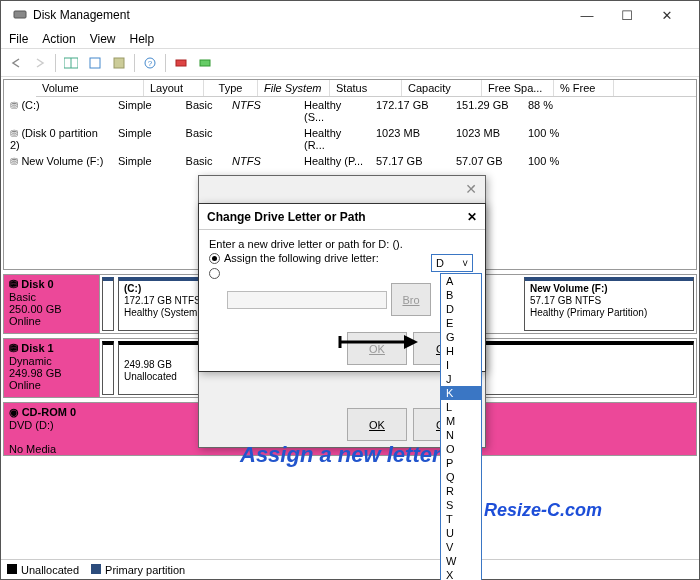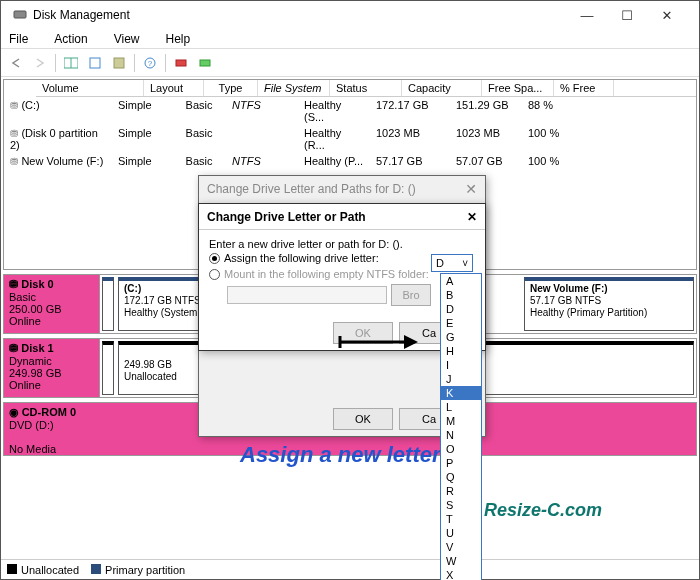--- a/index.html
+++ b/index.html
@@ -2,21 +2,21 @@
 <html><head>
 <meta charset="utf-8">
 <style>
 * { box-sizing: border-box; margin: 0; padding: 0; font-family: 'Segoe UI', Tahoma, sans-serif; }
 body { background: #fff; width: 700px; height: 580px; overflow: hidden; position: relative; }
 .window { width: 700px; height: 580px; border: 1px solid #555; background: #fff; display: flex; flex-direction: column; }
 .titlebar { height: 28px; display: flex; align-items: center; padding: 0 12px; font-size: 12px; color: #000; }
 .titlebar .icon { margin-right: 6px; }
 .titlebar .title { flex: 1; }
 .titlebar .winbtn { width: 40px; height: 28px; display: flex; align-items: center; justify-content: center; font-size: 13px; color: #333; }
-.menubar { height: 20px; display: flex; gap: 26px; padding: 0 8px; font-size: 12px; border-bottom: 1px solid #ddd; align-items: center; }
+.menubar { height: 20px; display: flex; gap: 14px; padding: 0 8px; font-size: 12px; border-bottom: 1px solid #ddd; align-items: center; }
 .toolbar { height: 28px; display: flex; gap: 2px; padding: 2px 4px; border-bottom: 1px solid #ddd; align-items: center; }
 .tb-btn { width: 22px; height: 22px; display: flex; align-items: center; justify-content: center; }
 .tb-sep { width: 1px; height: 18px; background: #ccc; margin: 0 2px; }
 .volumes-list { border: 1px solid #999; margin: 2px; }
 .vl-head { display: flex; background: #fff; border-bottom: 1px solid #ccc; font-size: 11px; margin-left: 32px; }
 .vl-head > div { padding: 2px 6px; border-right: 1px solid #ddd; }
 .vl-row { display: flex; font-size: 11px; padding: 1px 0; }
 .vl-row > div { padding: 1px 6px; }
 .c0 { width: 108px; } .c1 { width: 60px; } .c2 { width: 54px; text-align: center; } .c3 { width: 72px; font-style: italic; } .c4 { width: 72px; } .c5 { width: 80px; } .c6 { width: 72px; } .c7 { width: 60px; }
 .vol-icon::before { content: "⛃"; font-size: 10px; margin-right: 3px; color: #888; }
@@ -34,30 +34,30 @@
 .dlg-title { height: 26px; display: flex; align-items: center; padding: 0 8px; font-size: 12px; color: #888; }
 .dlg-title .x { margin-left: auto; font-size: 14px; }
 .dialog2 { position: absolute; left: 198px; top: 203px; width: 288px; background: #fff; border: 1px solid #333; box-shadow: 2px 2px 8px rgba(0,0,0,.3); }
 .dlg2-title { height: 26px; display: flex; align-items: center; padding: 0 8px; font-size: 12px; font-weight: 600; border-bottom: 1px solid #ccc; }
 .dlg2-body { padding: 8px 10px; font-size: 11px; }
 .dlg2-body .row { display: flex; align-items: center; gap: 4px; padding: 2px 0; }
 .radio { width: 11px; height: 11px; border: 1px solid #555; border-radius: 50%; display: inline-block; }
 .radio.sel::after { content: ""; display: block; width: 5px; height: 5px; background: #000; border-radius: 50%; margin: 2px; }
 .disabled { color: #999; }
 .txtbox { width: 160px; height: 18px; border: 1px solid #bbb; margin: 2px 0 2px 18px; background: #f5f5f5; }
-.dlg-btn { width: 60px; height: 22px; border: 1px solid #aaa; background: #e8e8e8; font-size: 11px; display: inline-flex; align-items: center; justify-content: center; }
-.dlg-btns { display: flex; gap: 6px; justify-content: flex-end; padding: 6px 26px; }
+.dlg-btn { width: 60px; height: 33px; border: 1px solid #aaa; background: #e8e8e8; font-size: 11px; display: inline-flex; align-items: center; justify-content: center; text-decoration: underline; }
+.dlg-btns { display: flex; gap: 6px; justify-content: flex-end; padding: 6px 12px; }
 .dd-sel { position: absolute; right: 12px; top: 50px; width: 42px; height: 18px; border: 1px solid #3a76c4; background: #fff; font-size: 11px; display: flex; align-items: center; padding: 0 4px; }
 .dd-sel::after { content: "˅"; margin-left: auto; font-size: 10px; }
 .dd-list { position: absolute; left: 440px; top: 273px; width: 42px; background: #fff; border: 1px solid #3a76c4; font-size: 11px; z-index: 50; }
 .dd-list div { padding: 0 5px; line-height: 14px; }
 .dd-list .hl { background: #3a76c4; color: #fff; }
 .arrow { position: absolute; left: 338px; top: 332px; }
 .anno { position: absolute; left: 240px; top: 442px; font-size: 22px; font-weight: bold; color: #2255cc; font-style: italic; }
-.watermark { position: absolute; left: 484px; top: 500px; font-size: 18px; font-weight: bold; font-style: italic; color: #0f766e; }
+.watermark { position: absolute; left: 484px; top: 500px; font-size: 18px; font-weight: bold; font-style: italic; color: #1d4ed8; }
 </style>
 </head>
 <body>
 
 <div class="window">
   <div class="titlebar">
     <span class="icon">
       <svg width="14" height="14">
           <rect x="1" y="4" width="12" height="7" rx="1" fill="#888" stroke="#555"></rect>
         </svg>
@@ -210,21 +210,20 @@
   </div>
 
   <div class="legend">
     <span><span class="legend-sq" style="background:#000"></span><span>Unallocated</span></span>
     <span><span class="legend-sq" style="background:#2c4c7c"></span><span>Primary partition</span></span>
   </div>
 </div>
 
 <div class="dialog1">
   <div class="dlg-title">
-    <span>Change Drive Letter and Paths for D: ()</span>
     <span class="x">✕</span>
   </div>
   <div style="height:200px"></div>
   <div class="dlg-btns">
     <div class="dlg-btn">OK</div>
     <div class="dlg-btn">Ca</div>
   </div>
 </div>
 
 <div class="dialog2">
@@ -233,21 +232,20 @@
     <span class="x" style="margin-left:auto">✕</span>
   </div>
   <div class="dlg2-body">
     <div>Enter a new drive letter or path for D: ().</div>
     <div class="row">
       <span class="radio sel"></span>
       <span>Assign the following drive letter:</span>
     </div>
     <div class="row disabled">
       <span class="radio"></span>
-      <span>Mount in the following empty NTFS folder:</span>
     </div>
     <div class="row">
       <div class="txtbox"></div>
       <div class="dlg-btn disabled" style="width:40px">Bro</div>
     </div>
     <div class="dd-sel">
         <span>D</span>
       </div>
   </div>
   <div class="dlg-btns">

